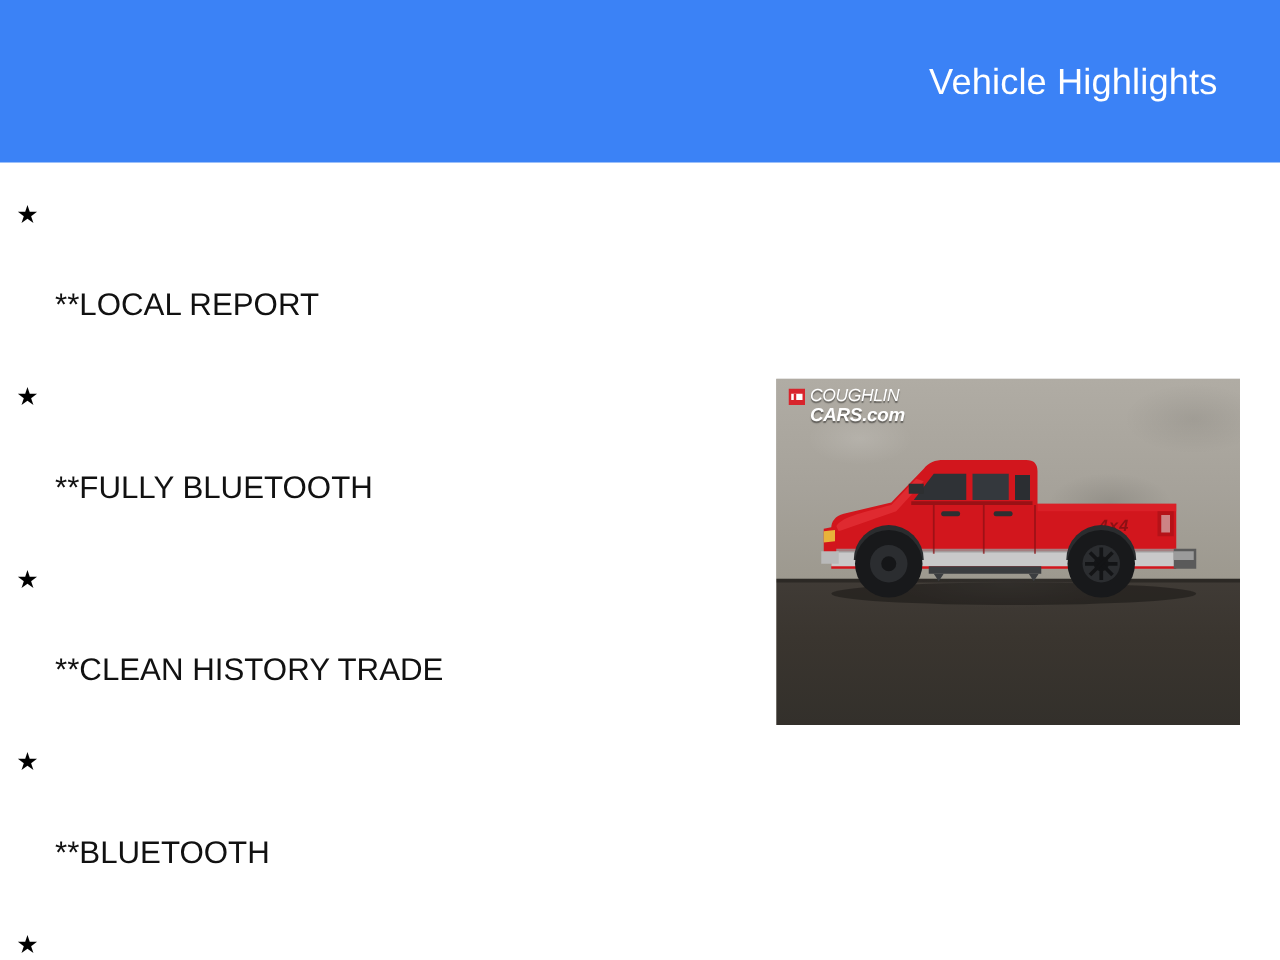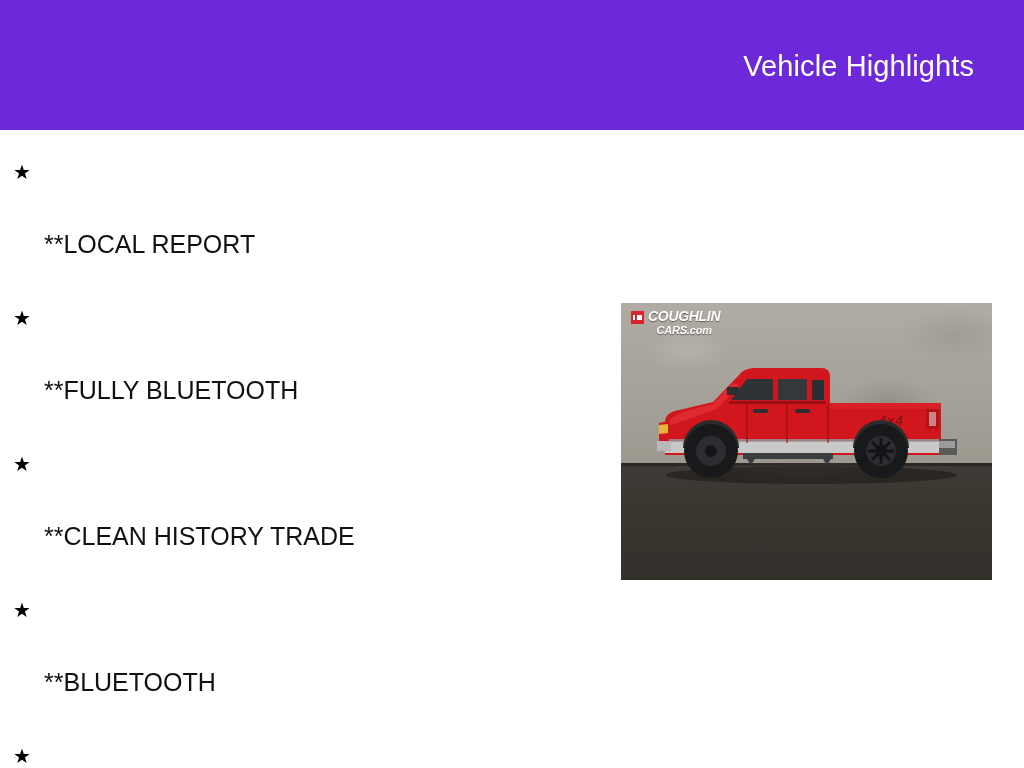--- a/index.html
+++ b/index.html
@@ -17,21 +17,21 @@
     position: relative;
   }
 
   
   #header-bar {
     position: absolute;
     left: 0;
     top: 0;
     width: 1024px;
     height: 130px;
-    background: #6d28d9;
+    background: #3b82f6;
     box-sizing: border-box;
   }
   #page-title {
     position: absolute;
     right: 50px;
     top: 49px;
     font-size: 29px;
     line-height: 34px;
     color: #ffffff;
     white-space: nowrap;
@@ -145,33 +145,33 @@
     width: 1.5px; height: 5px;
     background: #d8242c;
   }
   .dealer-text-block {
     display: flex;
     flex-direction: column;
     line-height: 1;
   }
   #dealer-name {
     font-size: 14px;
-    font-weight: bold;
+    font-weight: normal;
     font-style: italic;
     color: #ffffff;
     letter-spacing: -0.3px;
     text-shadow: 0 1px 1px rgba(0,0,0,0.45);
   }
   #dealer-site {
-    font-size: 11px;
+    font-size: 15px;
     font-weight: bold;
     font-style: italic;
     color: #ffffff;
     letter-spacing: -0.2px;
-    text-align: center;
+    text-align: right;
     margin-top: 2px;
     text-shadow: 0 1px 1px rgba(0,0,0,0.45);
   }
 </style>
 </head>
 <body>
 
 <div id="header-bar">
   <div id="page-title">Vehicle Highlights</div>
 </div>

